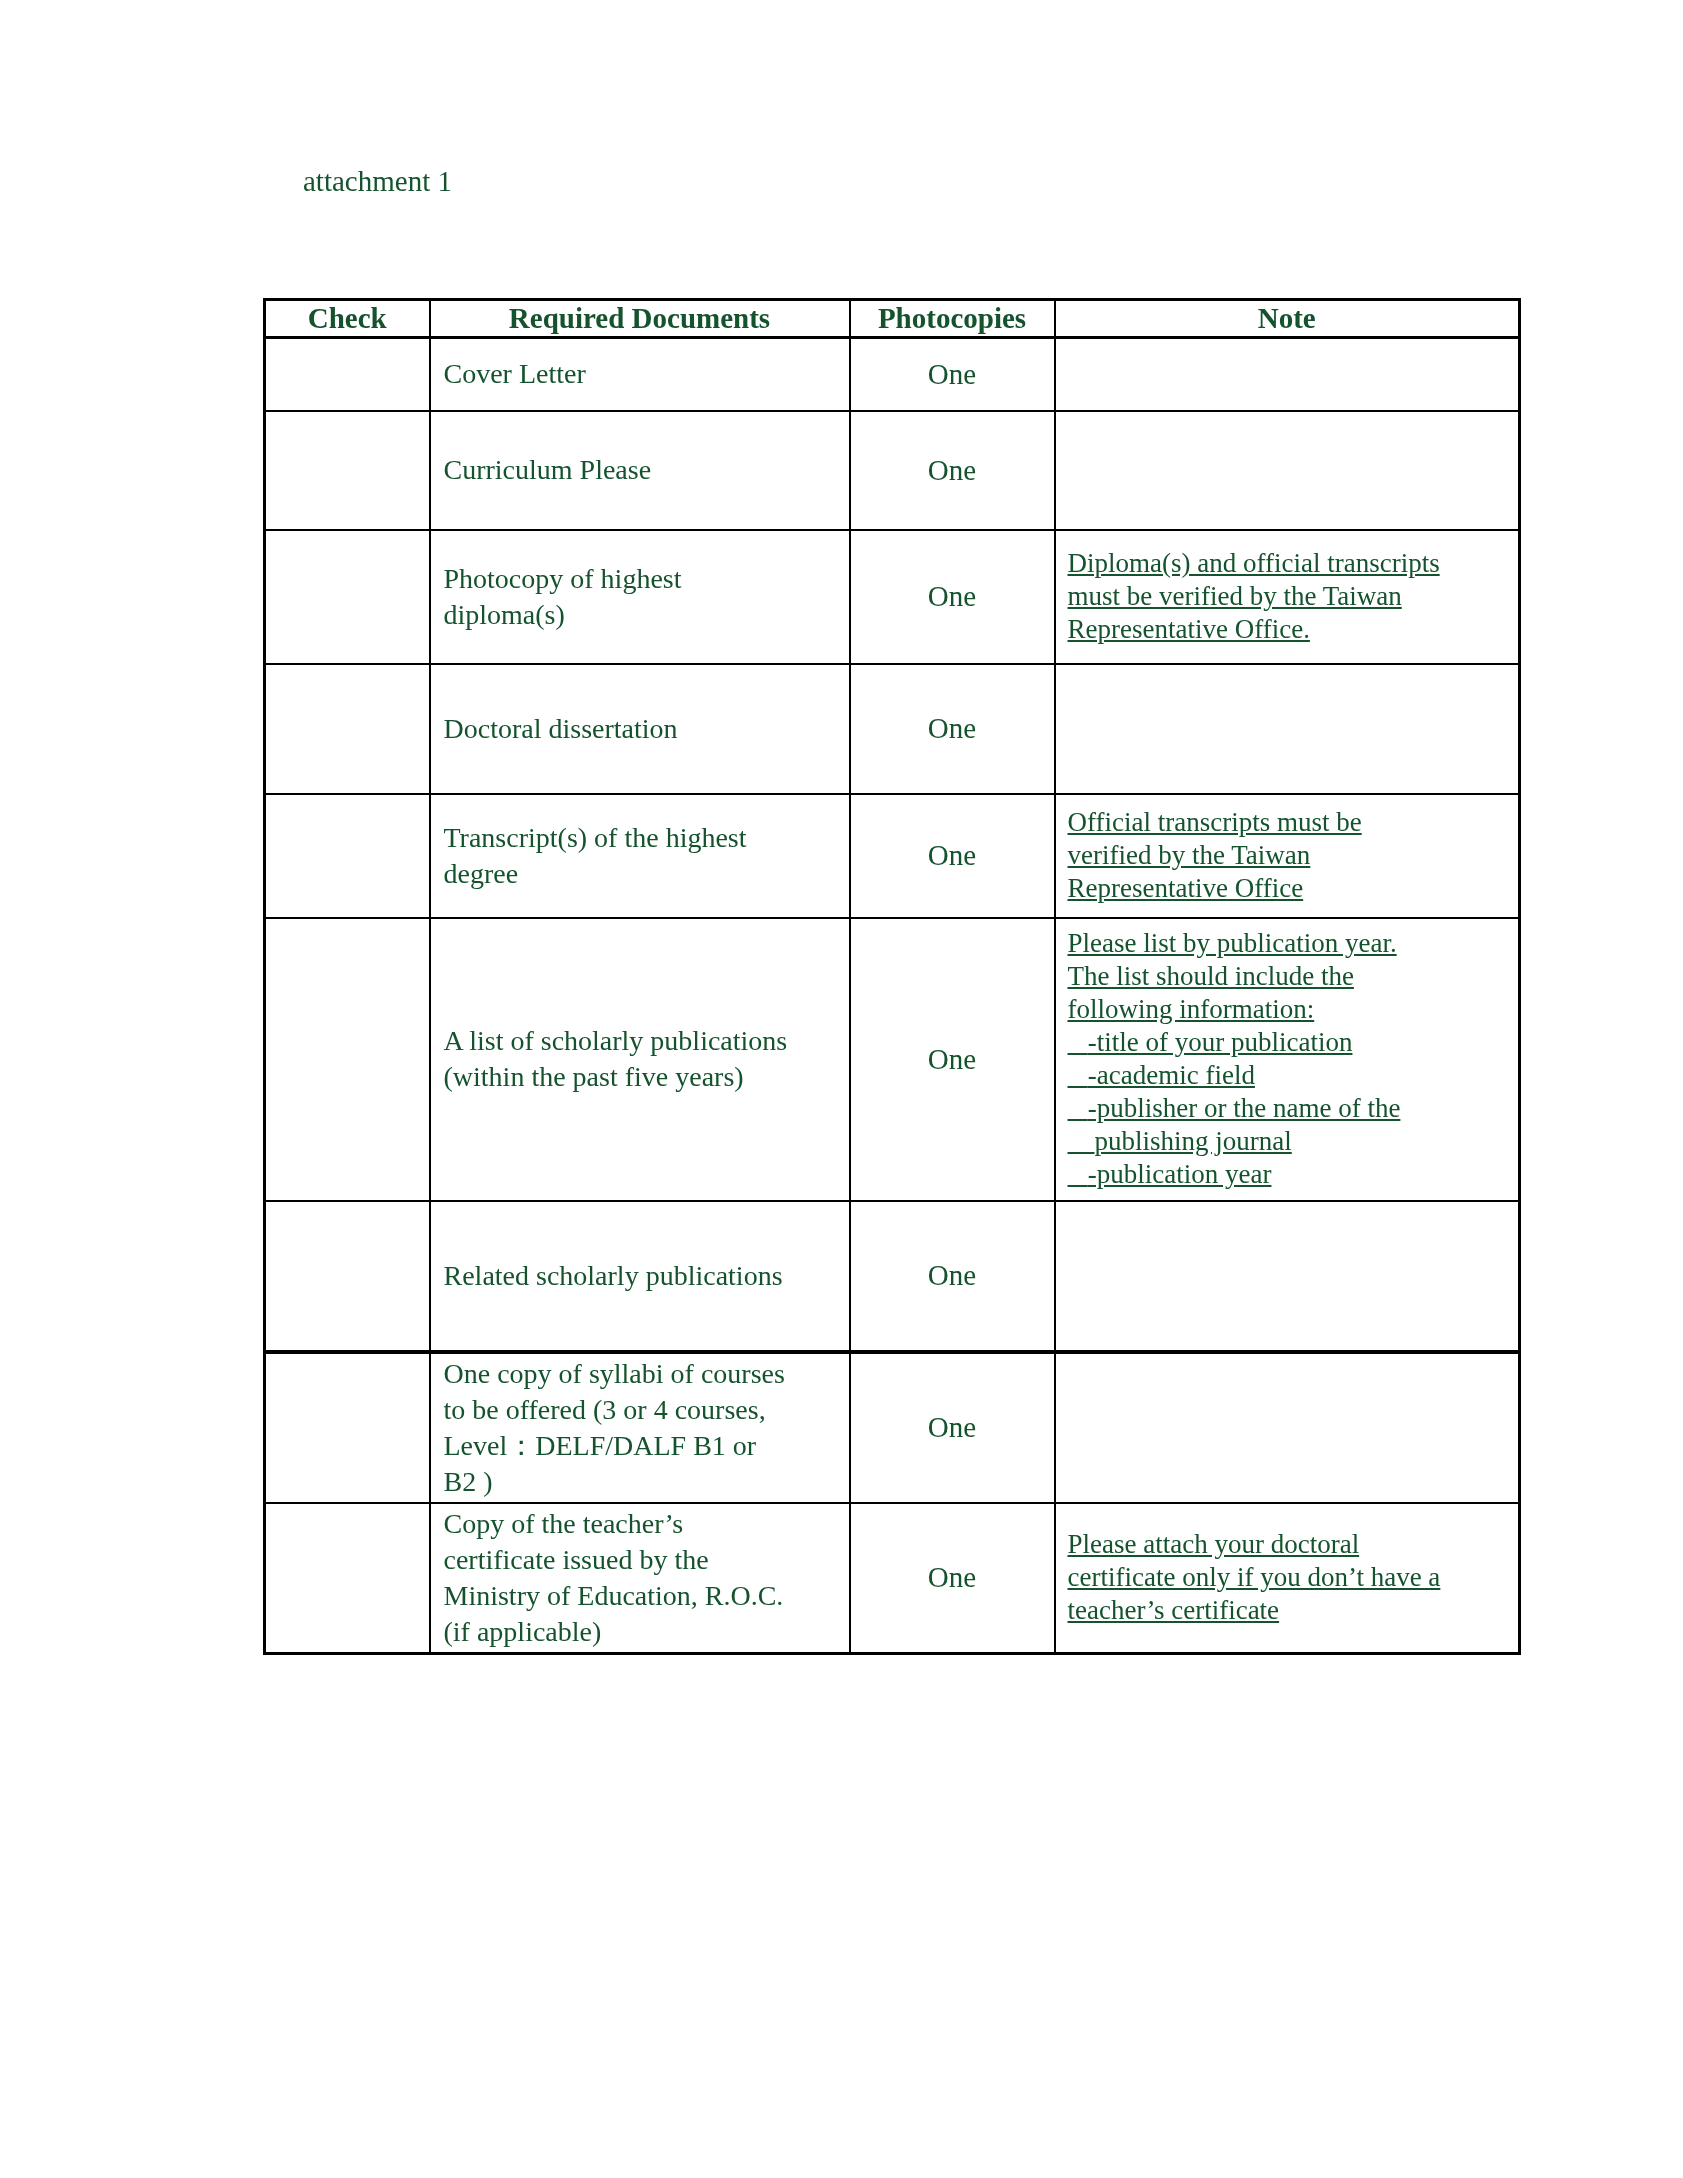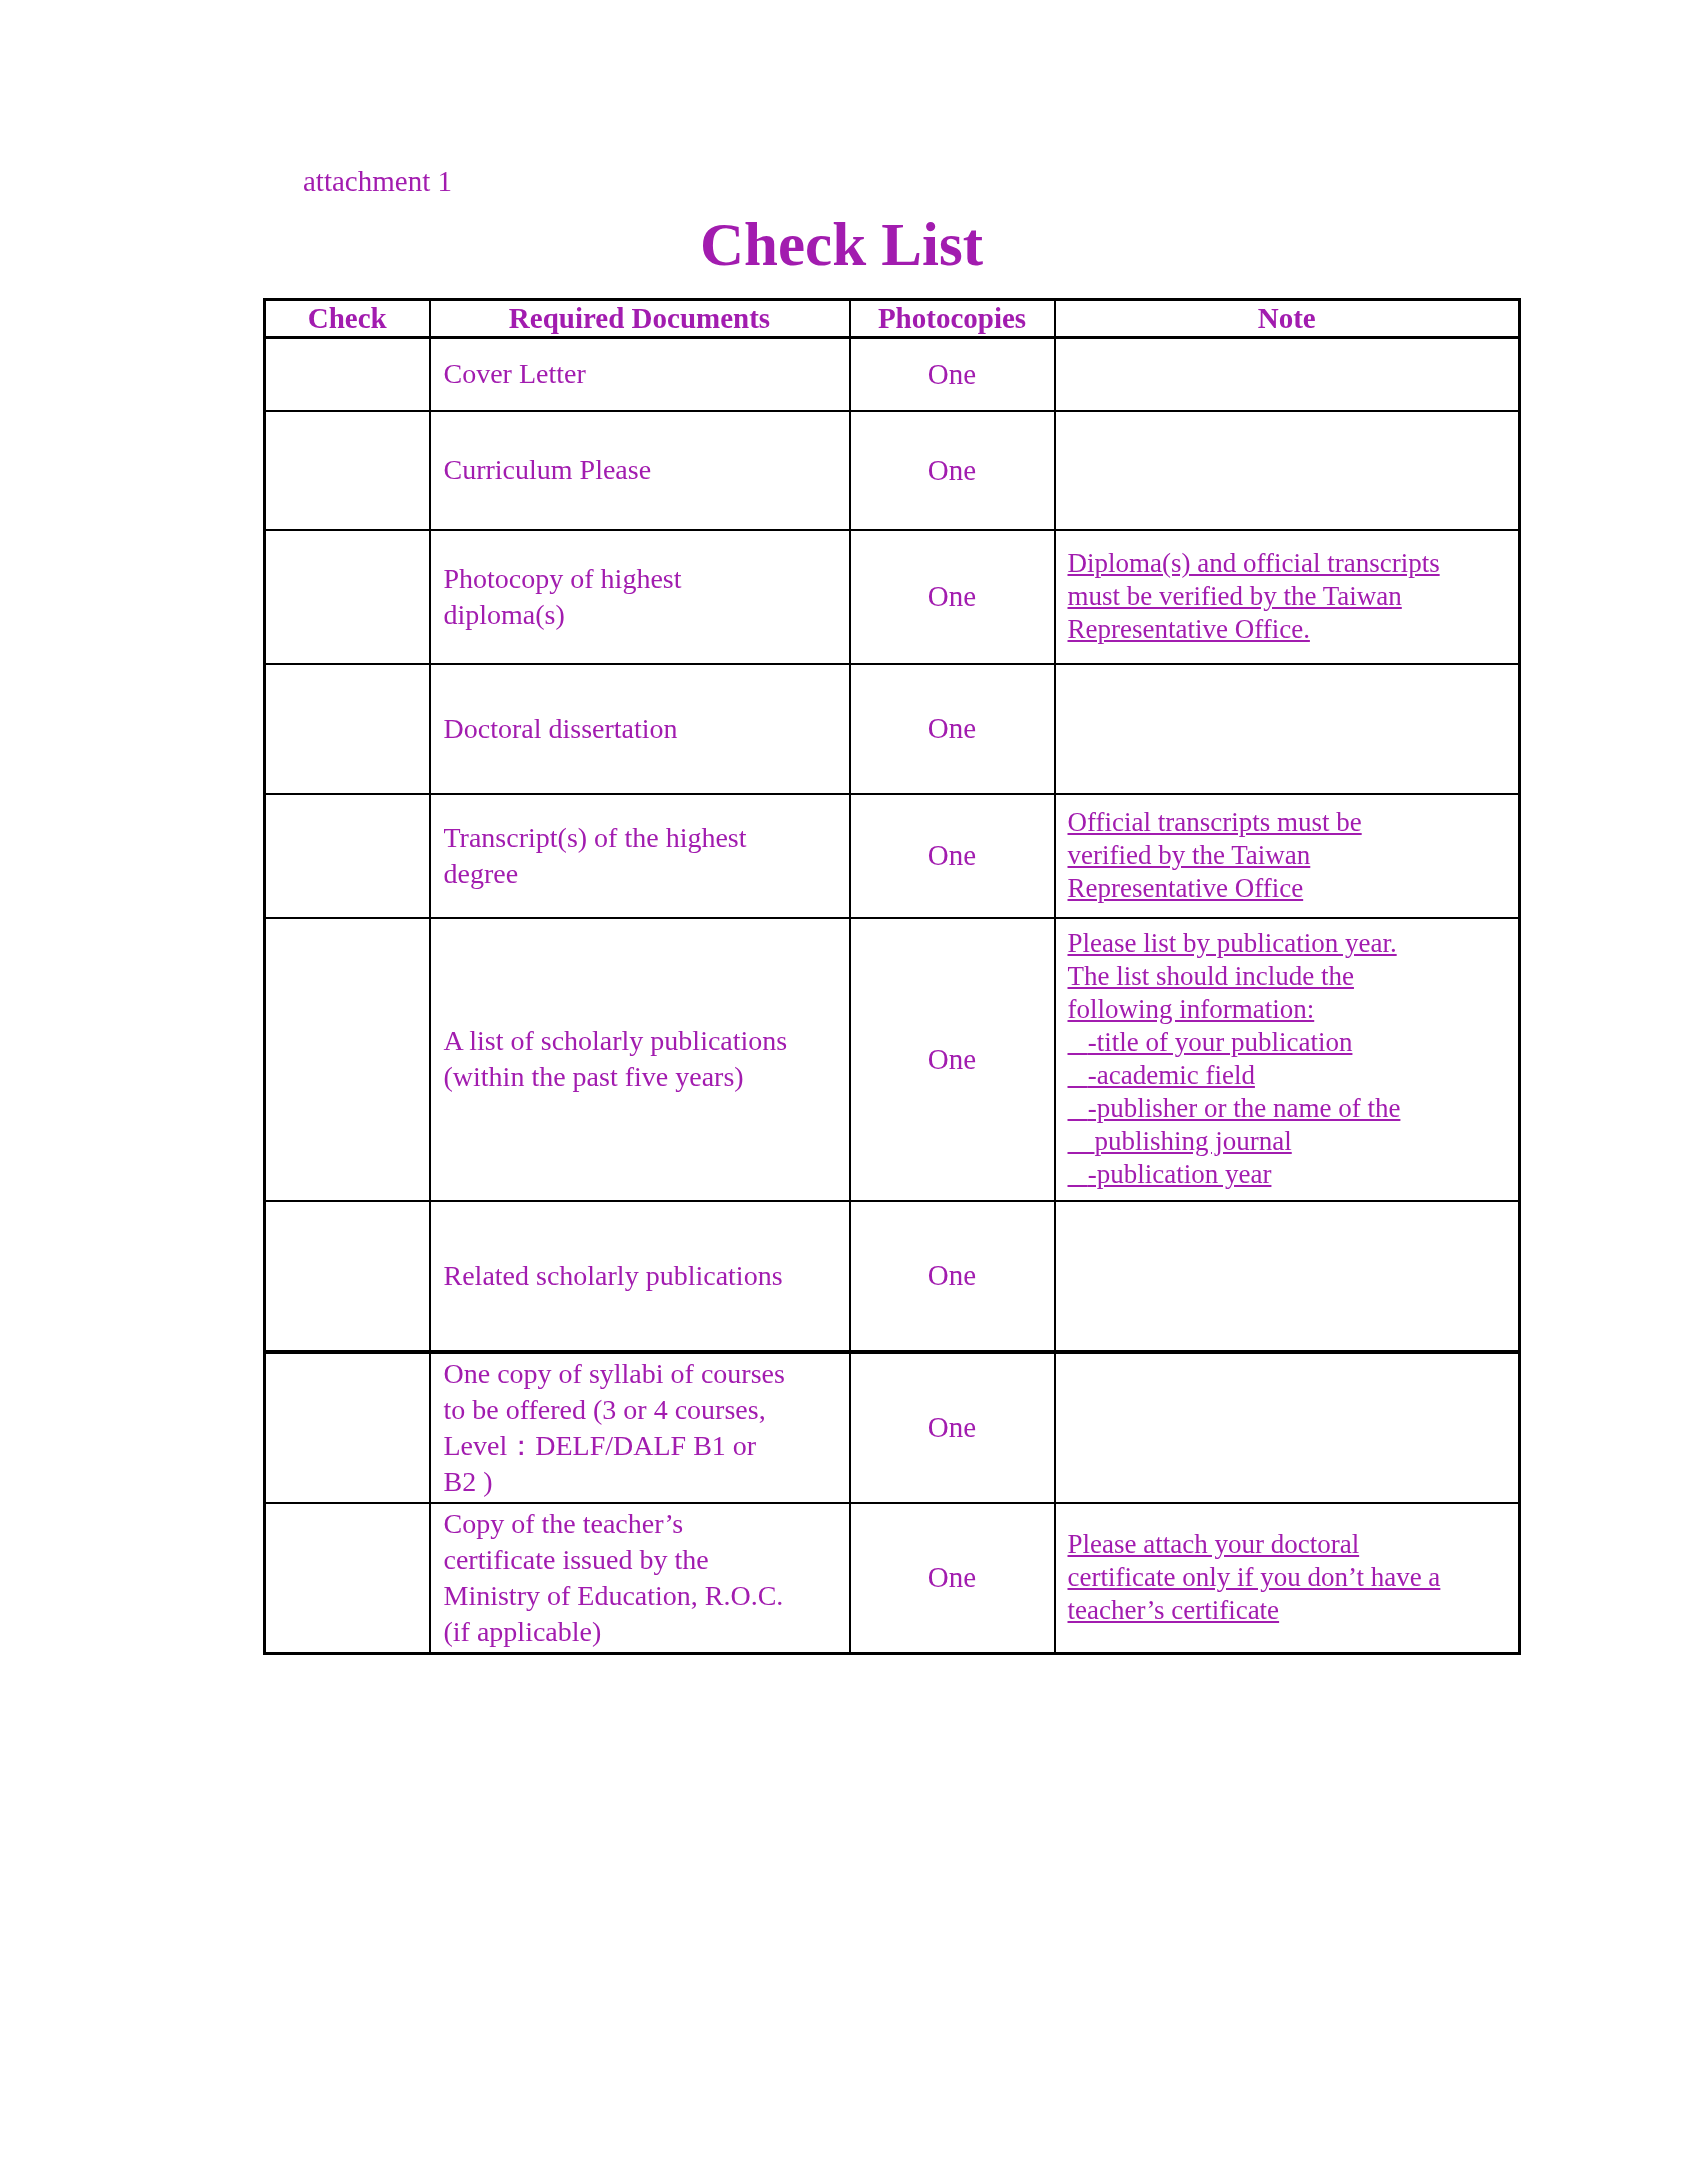--- a/index.html
+++ b/index.html
@@ -1,18 +1,18 @@
 <!DOCTYPE html>
 <html><head>
 <meta charset="utf-8">
 <style>
   html, body { margin:0; padding:0; background:#ffffff; }
   .page {
     position:relative; width:1683px; height:2178px;
-    background:#ffffff; color:#a21caf;
+    background:#ffffff; color:#14532d;
     font-family:"Liberation Serif","DejaVu Serif",serif;
     overflow:hidden;
   }
   .attachment {
     position:absolute; left:303px; top:164px;
     font-size:29px; line-height:34px;
   }
   .title {
     position:absolute; left:0; top:214px; width:1683px;
     text-align:center; font-size:61px; font-weight:bold; line-height:61px;
@@ -39,21 +39,20 @@
   }
   tr.heavy-top td { border-top:4px solid #000;margin-top:28px; }
 </style>
 </head>
 <body>
 
 <div class="page">
 
   <div class="attachment">attachment 1</div>
 
-  <div class="title">Check List</div>
 
   <table class="tbl">
     <colgroup>
       <col style="width:165px">
       <col style="width:420px">
       <col style="width:205px">
       <col style="width:465px">
     </colgroup>
     <tbody>
         <tr style="height:38px">

